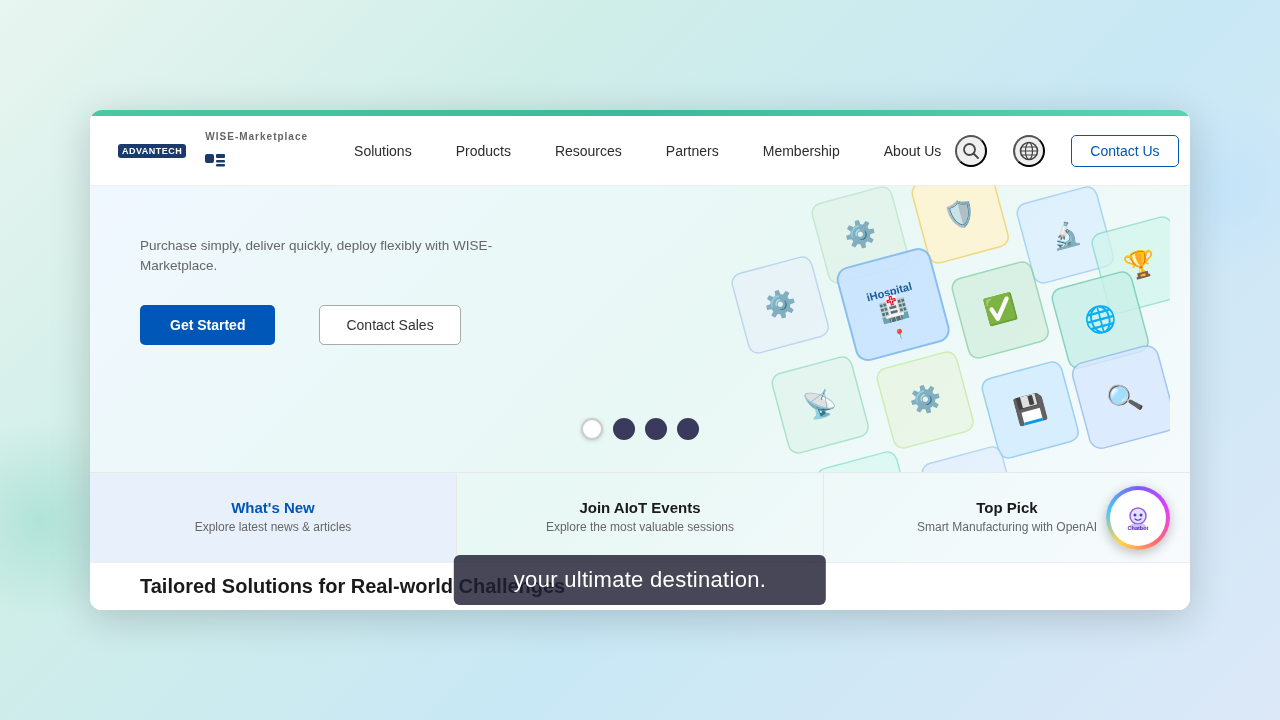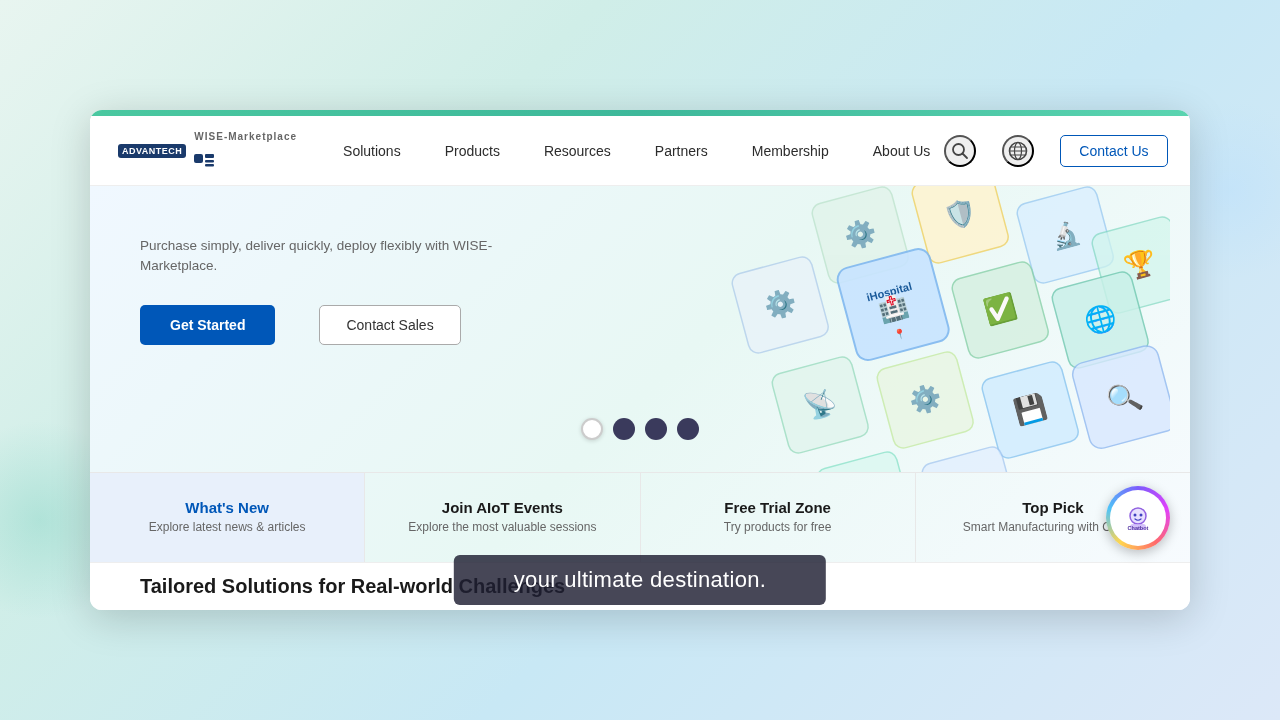--- a/index.html
+++ b/index.html
@@ -361,21 +361,21 @@
 <div class="bg-blob-left"></div>
 <div class="bg-blob-right"></div>
 
 <div class="browser-window">
 
   <div class="browser-top-bar"></div>
 
   <nav class="navbar">
     <div class="logo-area">
       <span class="logo-badge">ADVANTECH</span>
-      <div style="display:flex;flex-direction:column;line-height:1.1;margin-left:4px;gap:12px;">
+      <div style="display:flex;flex-direction:column;line-height:1.1;margin-left:15px;gap:12px;">
         <span style="font-size:10px;color:#666;font-weight:600;letter-spacing:1px;">WISE-Marketplace</span>
         <div style="display:flex;align-items:center;gap:2px;">
           <svg width="22" height="16" viewBox="0 0 22 16">
             <rect x="0" y="0" width="9" height="9" rx="2" fill="#1a3a6b"></rect>
             <rect x="11" y="0" width="9" height="4" rx="1" fill="#1a3a6b"></rect>
             <rect x="11" y="6" width="9" height="2.5" rx="1" fill="#1a3a6b"></rect>
             <rect x="11" y="10" width="9" height="2.5" rx="1" fill="#1a3a6b"></rect>
           </svg>
         </div>
       </div>
@@ -509,24 +509,20 @@
     <div class="info-cards">
       <div class="info-card active-card">
         <div class="info-card-title">What's New</div>
         <div class="info-card-desc">Explore latest news  &amp; articles</div>
       </div>
       <div class="info-card">
         <div class="info-card-title dark">Join AIoT Events</div>
         <div class="info-card-desc">Explore the most valuable sessions</div>
       </div>
       <div class="info-card">
-        <div class="info-card-title dark">Free Trial Zone</div>
-        <div class="info-card-desc">Try products for free</div>
-      </div>
-      <div class="info-card">
         <div class="info-card-title dark">Top Pick</div>
         <div class="info-card-desc">Smart Manufacturing with OpenAI</div>
       </div>
     </div>
 
     <div class="section-title-bar">
       <span class="section-title-text">Tailored Solutions for Real-world Challenges</span>
     </div>
 
     <div class="chatbot-btn">

